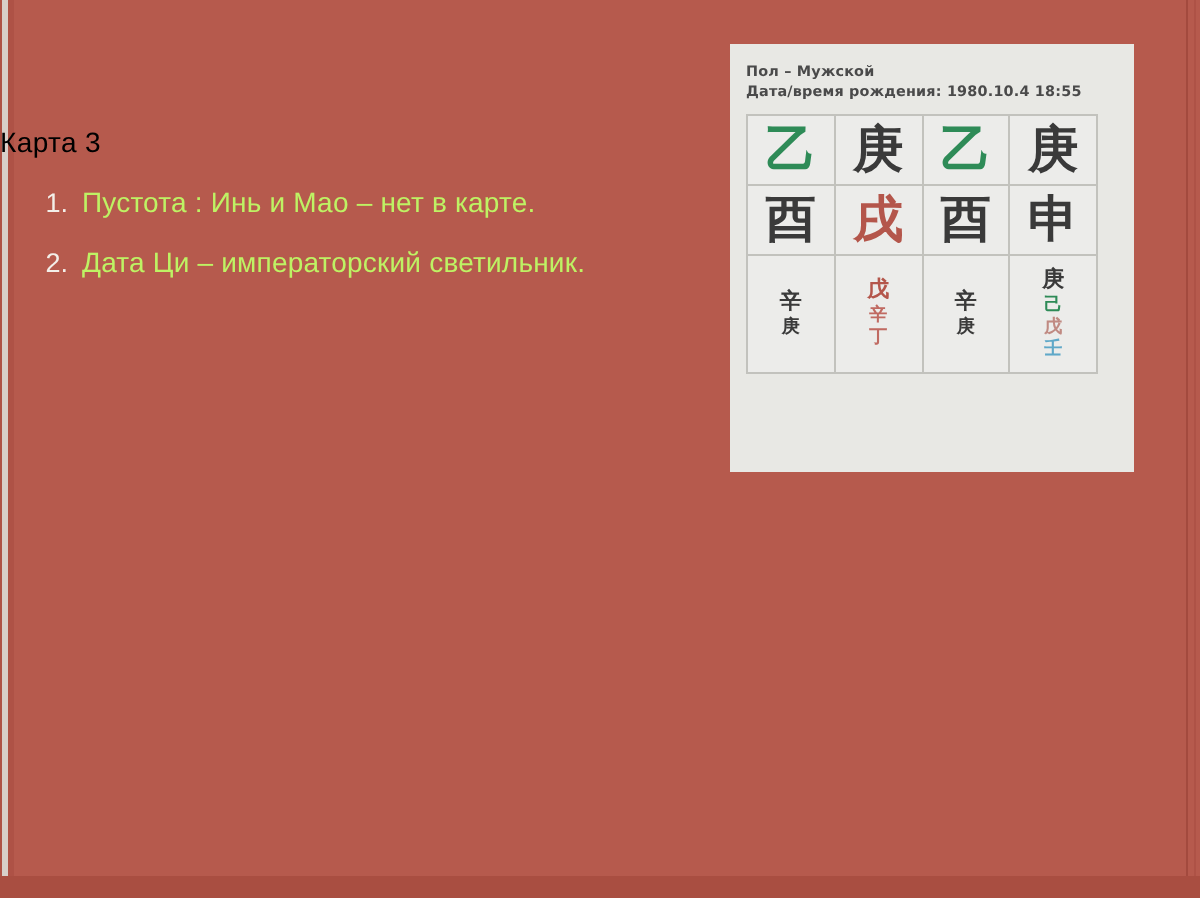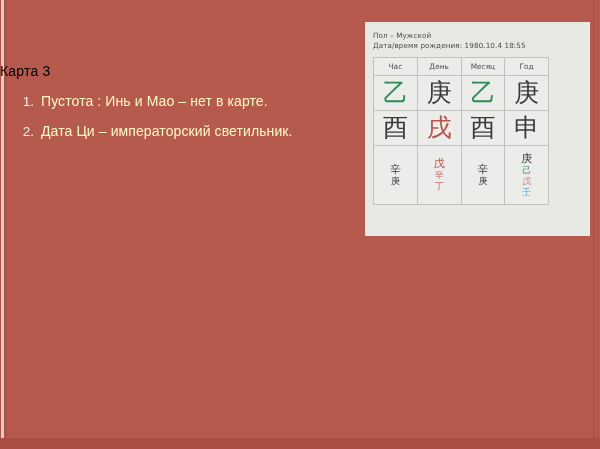--- a/index.html
+++ b/index.html
@@ -75,35 +75,36 @@
   .bullet-num {
     width: 34px;
     flex: 0 0 34px;
     text-align: right;
     padding-right: 0px;
     color: #f3efe9;
     font-size: 13.5px;
   }
   .bullet-text {
     padding-left: 7px;
-    color: #fef9c3;
+    color: #bef264;
     font-size: 14px;
     letter-spacing: 0.1px;
   }
 
   
   #chart-card {
     position: absolute;
     left: 365px;
     top: 22px;
-    width: 225px;
+    width: 202px;
     height: 214px;
     background: #e8e8e4;
     box-sizing: border-box;
     padding: 9px 8px 0 8px;
+    font-weight: bold;
   }
   .card-info {
     font-size: 7.2px;
     line-height: 9.6px;
     color: #4a4a4a;
     letter-spacing: 0.1px;
     white-space: nowrap;
     font-family: "DejaVu Sans", sans-serif;
   }
 
@@ -171,26 +172,20 @@
     </div>
   </div>
 
   <div id="chart-card">
 
     <div class="card-info">Пол – Мужской</div>
     <div class="card-info">Дата/время рождения: 1980.10.4 18:55</div>
 
     <table id="bazi-table">
       <tbody>
-        <tr>
-          <td class="hdr-cell">Час</td>
-          <td class="hdr-cell">День</td>
-          <td class="hdr-cell">Месяц</td>
-          <td class="hdr-cell">Год</td>
-        </tr>
         <tr>
           <td class="stem-cell" style="color: rgb(46, 139, 87);">乙</td>
           <td class="stem-cell" style="color: rgb(58, 58, 58);">庚</td>
           <td class="stem-cell" style="color: rgb(46, 139, 87);">乙</td>
           <td class="stem-cell" style="color: rgb(58, 58, 58);">庚</td>
         </tr>
         <tr>
           <td class="branch-cell" style="color: rgb(58, 58, 58);">酉</td>
           <td class="branch-cell" style="color: rgb(180, 86, 75);">戌</td>
           <td class="branch-cell" style="color: rgb(58, 58, 58);">酉</td>

